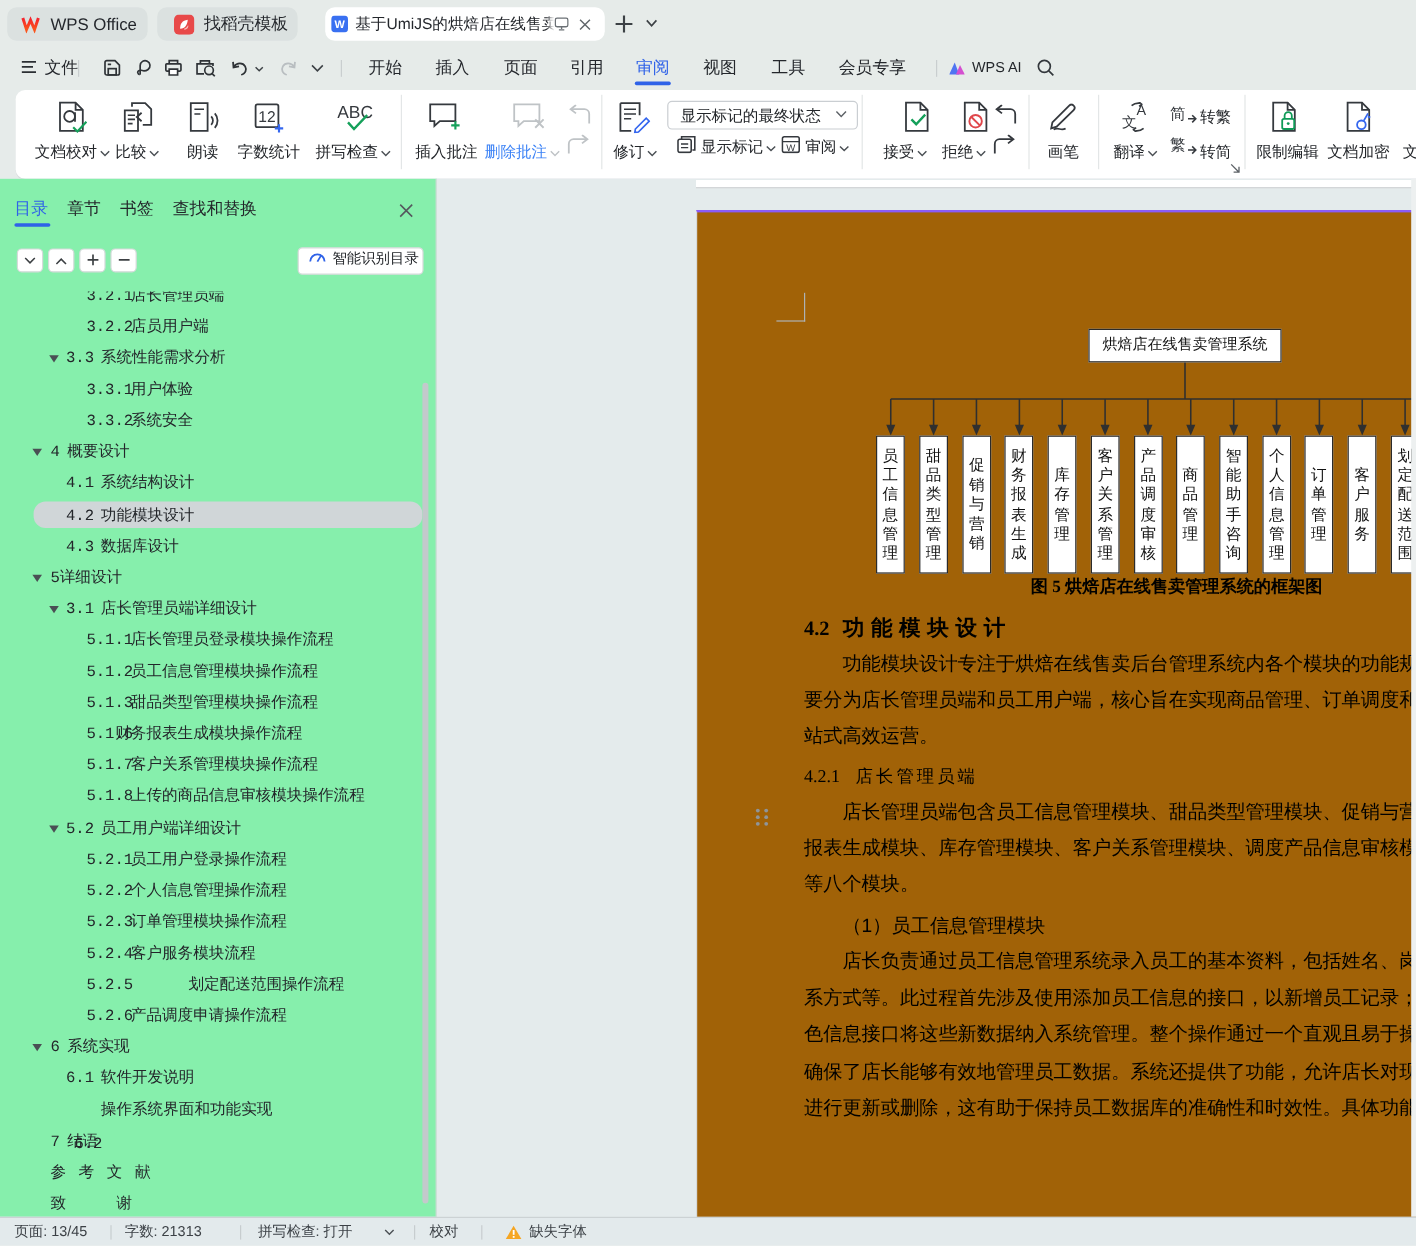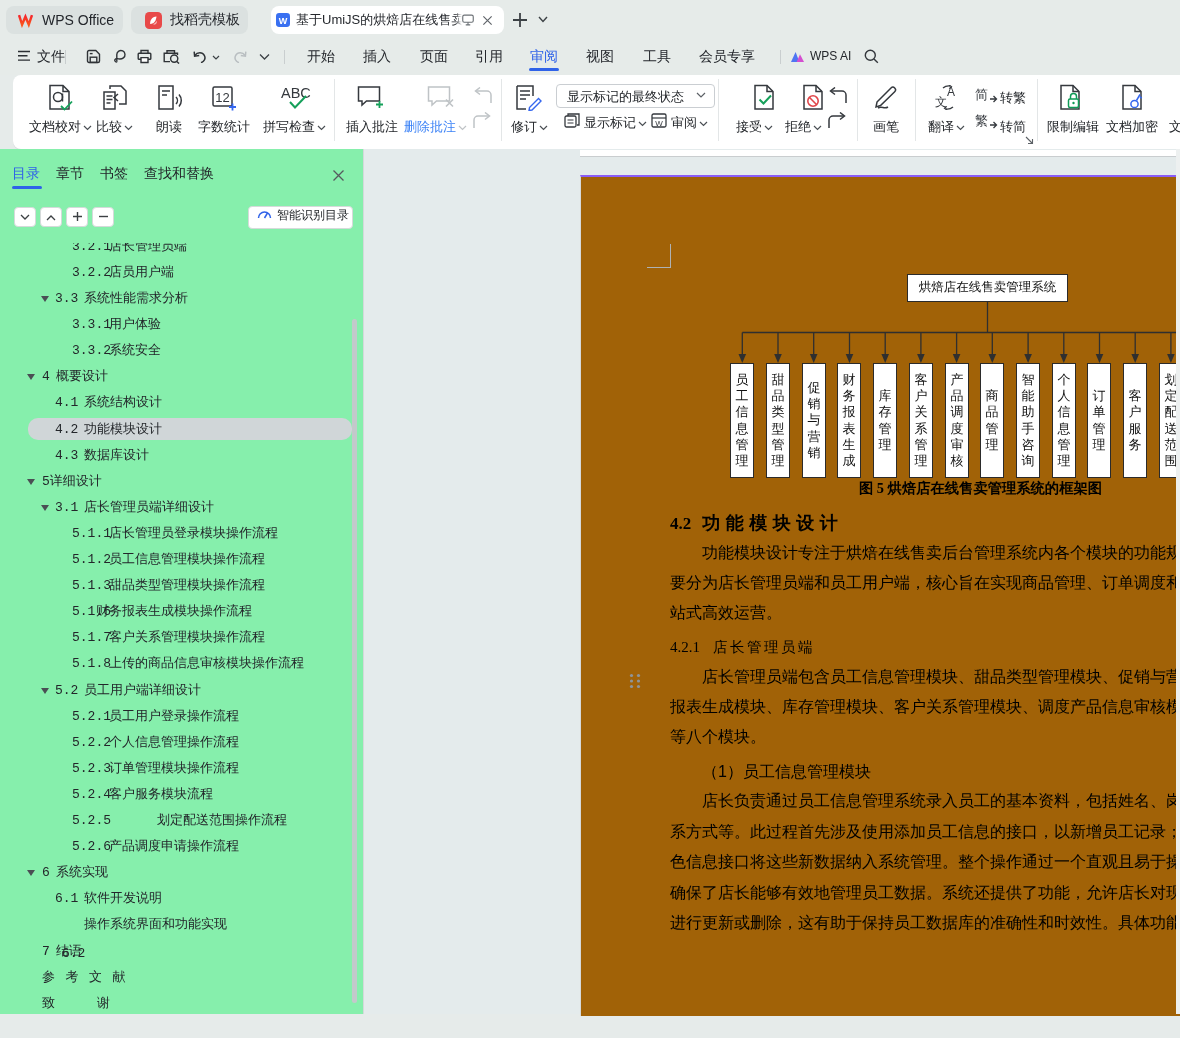--- a/index.html
+++ b/index.html
@@ -588,13 +588,32 @@
             <circle cx="3.5" cy="8" r="1.6"></circle>
             <circle cx="10.5" cy="8" r="1.6"></circle>
             <circle cx="3.5" cy="13.5" r="1.6"></circle>
             <circle cx="10.5" cy="13.5" r="1.6"></circle>
           </g>
         </svg>
     </div>
     <div class="abs" style="left:1176px;top:0;width:4px;height:865px;background:#edf0f0;"></div>
   </div>
 
+  <div id="statusbar">
+    <div class="sitem" style="left:12px;">页面: 13/45</div>
+    <div class="ssep" style="left:92px;"></div>
+    <div class="sitem" style="left:104px;">字数: 21313</div>
+    <div class="ssep" style="left:200px;"></div>
+    <div class="sitem" style="left:215px;">拼写检查: 打开</div>
+    <svg class="abs" style="left:320px;top:9px" width="9" height="6" viewBox="0 0 9 6">
+        <path d="M1 1 L4.5 4.5 L8 1" fill="none" stroke="#4c5156" stroke-width="1.2"></path>
+      </svg>
+    <div class="ssep" style="left:345px;"></div>
+    <div class="sitem" style="left:358px;">校对</div>
+    <div class="ssep" style="left:401px;"></div>
+    <svg class="abs" style="left:421px;top:6px" width="14" height="12" viewBox="0 0 14 12">
+        <path d="M7 0.5 L13.5 11.5 H0.5 Z" fill="#f5a623"></path>
+        <rect x="6.3" y="4" width="1.5" height="4" fill="#fff"></rect>
+        <rect x="6.3" y="9" width="1.5" height="1.5" fill="#fff"></rect>
+      </svg>
+    <div class="sitem" style="left:441px;">缺失字体</div>
+  </div>
 </div>
 
 </body></html>

